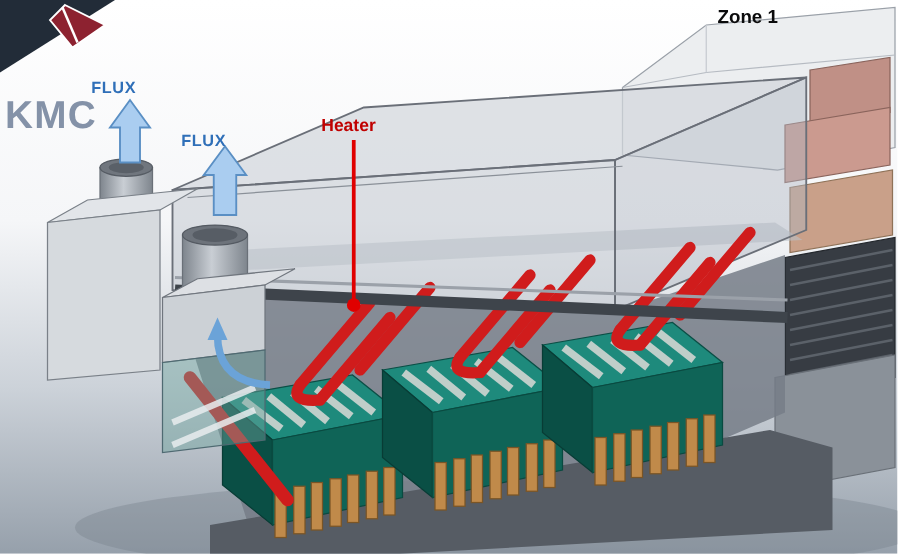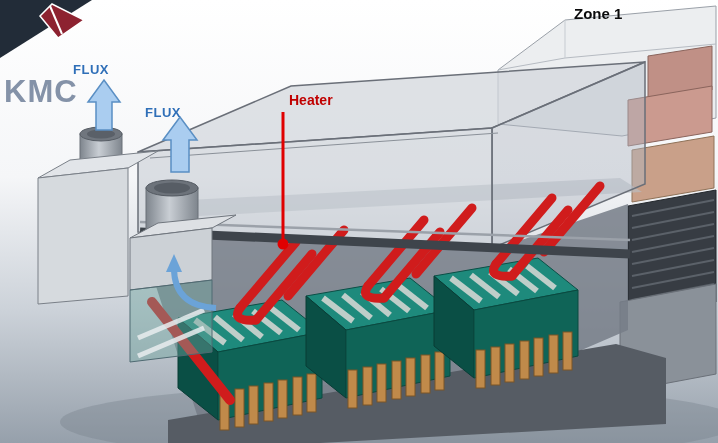--- a/index.html
+++ b/index.html
@@ -6,21 +6,21 @@
   #stage{
     position:relative;
     width:718px;height:443px;
     overflow:hidden;
     font-family:"Liberation Sans", sans-serif;
   }
   #stage svg{position:absolute;left:0;top:0;}
   .ann{position:absolute;white-space:nowrap;user-select:none;text-align:center;}
   #t-zone   {left:574px;top:5px;  font-size:15px;font-weight:bold;color:#0b0b0c;}
   #t-pre    {left:226px;top:50px; font-size:22px;font-weight:bold;color:#000000;}
-  #t-heater {left:257px;top:92px; font-size:14px;font-weight:bold;color:#c00000;margin-left:32px;}
+  #t-heater {left:257px;top:92px; font-size:14px;font-weight:bold;color:#c00000;}
   #t-flux1  {left:73px; top:62px; font-size:13px;font-weight:bold;color:#2f6fb8;letter-spacing:.5px;}
   #t-flux2  {left:145px;top:105px;font-size:13px;font-weight:bold;color:#2f6fb8;letter-spacing:.5px;}
   #t-kmc    {left:4px;  top:62px; font-size:31px;font-weight:bold;color:#8492a8;letter-spacing:1px;margin-top:12px;}
 </style>
 </head>
 <body>
 
 <div id="stage">
 
   <svg width="718" height="443" viewBox="0 0 718 443">

